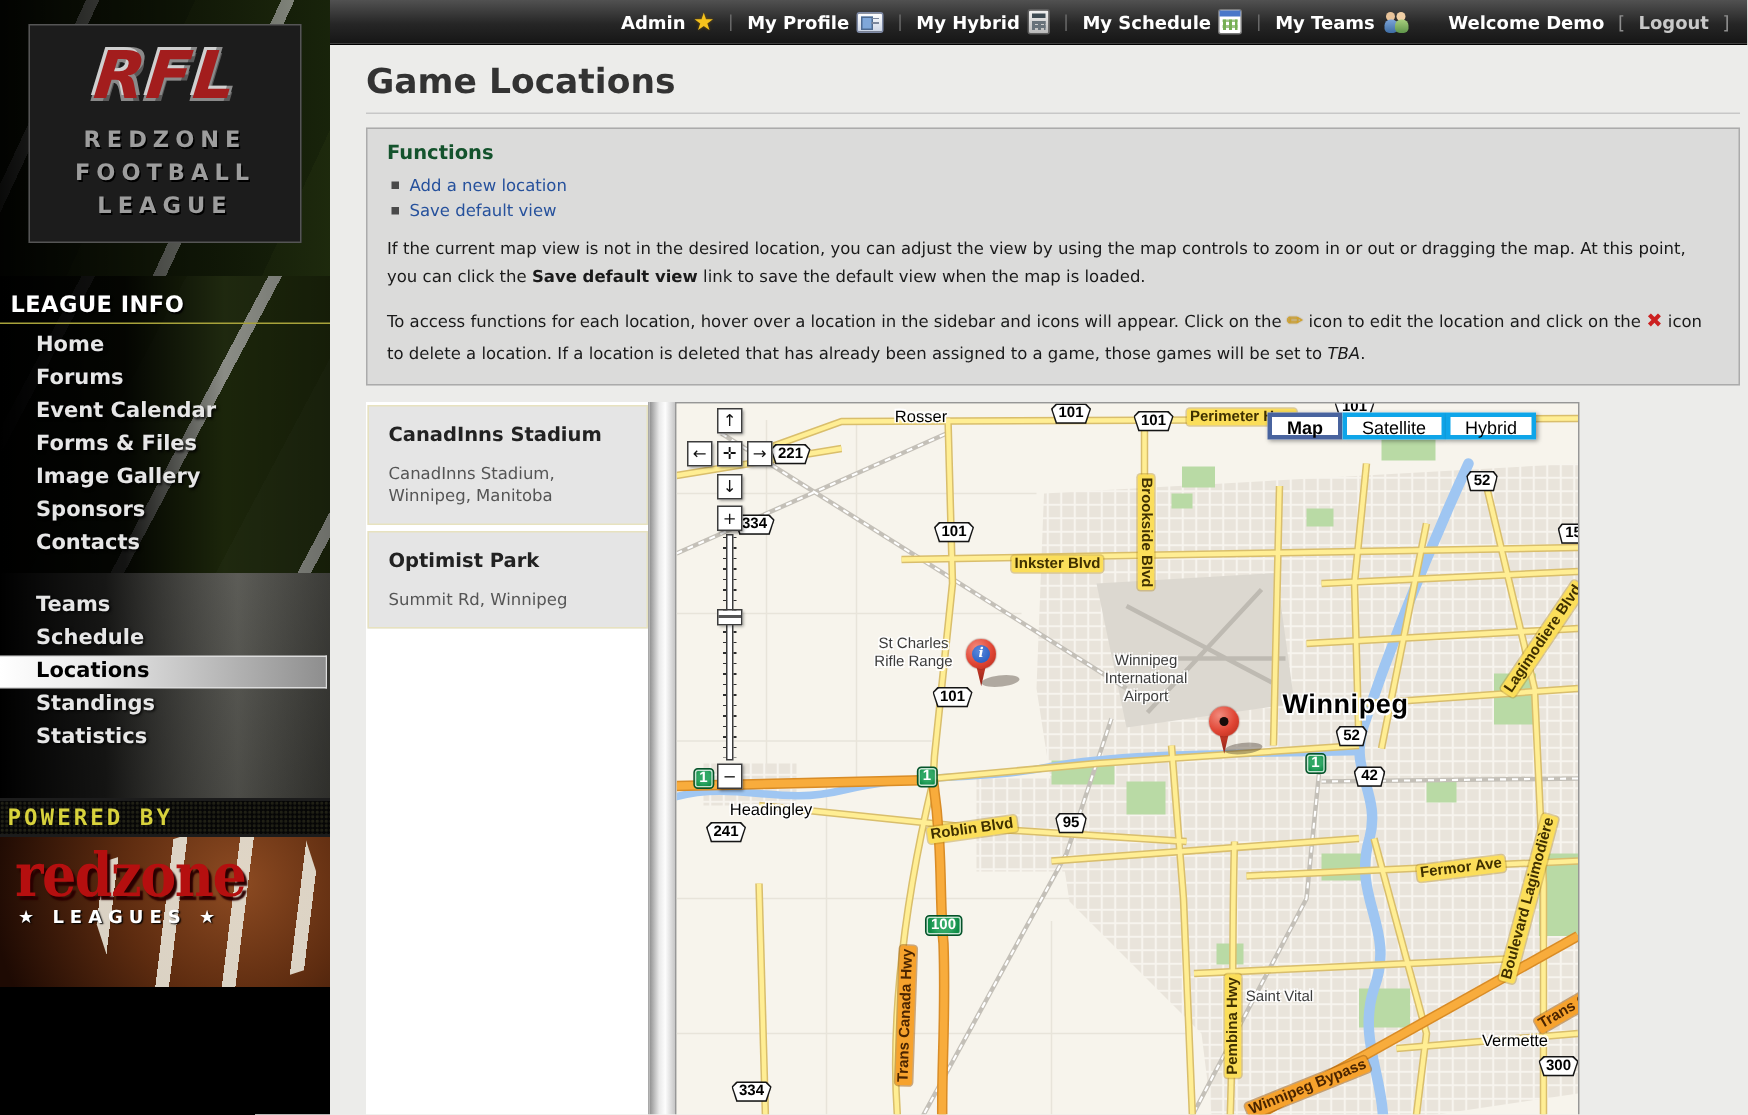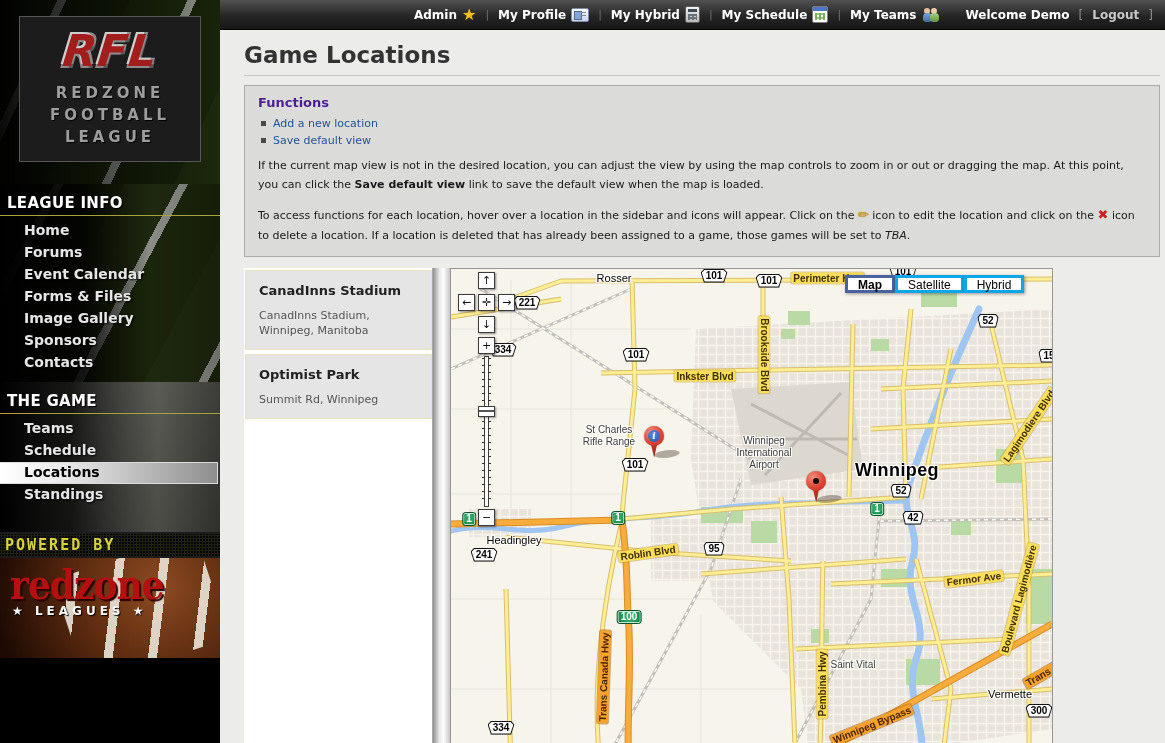--- a/index.html
+++ b/index.html
@@ -57,21 +57,21 @@
   .i-people .p1{left:1px;background:linear-gradient(#7ba4d8,#3d6ca3);}
   .i-people .p2{left:8px;background:linear-gradient(#a8cf7e,#5f954a);}
   .i-people .h1,.i-people .h2{position:absolute;width:6px;height:6px;border-radius:50%;top:0;}
   .i-people .h1{left:2px;background:#e8c39a;}
   .i-people .h2{left:9px;background:#f0cfa5;}
 
   
   .content{padding:0 5px 0 24px;}
   h1.page-title{margin:8px 0 0;padding:4px 0 7px;font-size:23px;color:#333;border-bottom:1px solid #c7c7c7;width:916px;}
   .functions-box{width:888px;margin-top:9px;background:#DBDBDA;border:1px solid #ABABAB;padding:7px 13px 9px;}
-  .functions-box h3{margin:2px 0 7px;font-size:13px;color:#4c1d95;}
+  .functions-box h3{margin:2px 0 7px;font-size:13px;color:#14532d;}
   .functions-box ul{list-style:none;margin:0 0 6px;padding:0 0 0 3px;}
   .functions-box li{display:flex;align-items:center;gap:7px;font-size:11px;margin:4px 0;}
   .blt{width:5px;height:5px;background:#4a4a4a;flex:0 0 auto;}
   .functions-box a{color:#26519C;text-decoration:none;cursor:pointer;}
   .functions-box p{font-size:11px;color:#1a1a1a;line-height:1.75;margin:9px 0 1px;}
   .inline-pencil{color:#D9A520;font-size:13px;text-shadow:0 0 1px #8a6000;}
   .inline-x{color:#CC2020;font-size:13px;font-weight:bold;}
 
   .workarea{display:flex;margin-top:11px;}
   .loc-panel{position:relative;width:206px;height:503px;background:#fff;flex:0 0 auto;}
@@ -133,26 +133,26 @@
         <li>Home</li>
         <li>Forums</li>
         <li>Event Calendar</li>
         <li>Forms &amp; Files</li>
         <li>Image Gallery</li>
         <li>Sponsors</li>
         <li>Contacts</li>
       </ul>
     </div>
     <div class="m-section sec-game">
-      <h2>THE GAME</h2>
       <ul>
         <li>Teams</li>
         <li>Schedule</li>
         <li class="sel">Locations</li>
         <li>Standings</li>
+        <li>Statistics</li>
       </ul>
     </div>
     <div class="led">POWERED BY</div>
     <div class="brand">
       <div class="laces"></div>
       <div class="rz">redzone</div>
       <div class="rz-sub">★ LEAGUES ★</div>
     </div>
     <div class="side-rest"></div>
   </aside>

